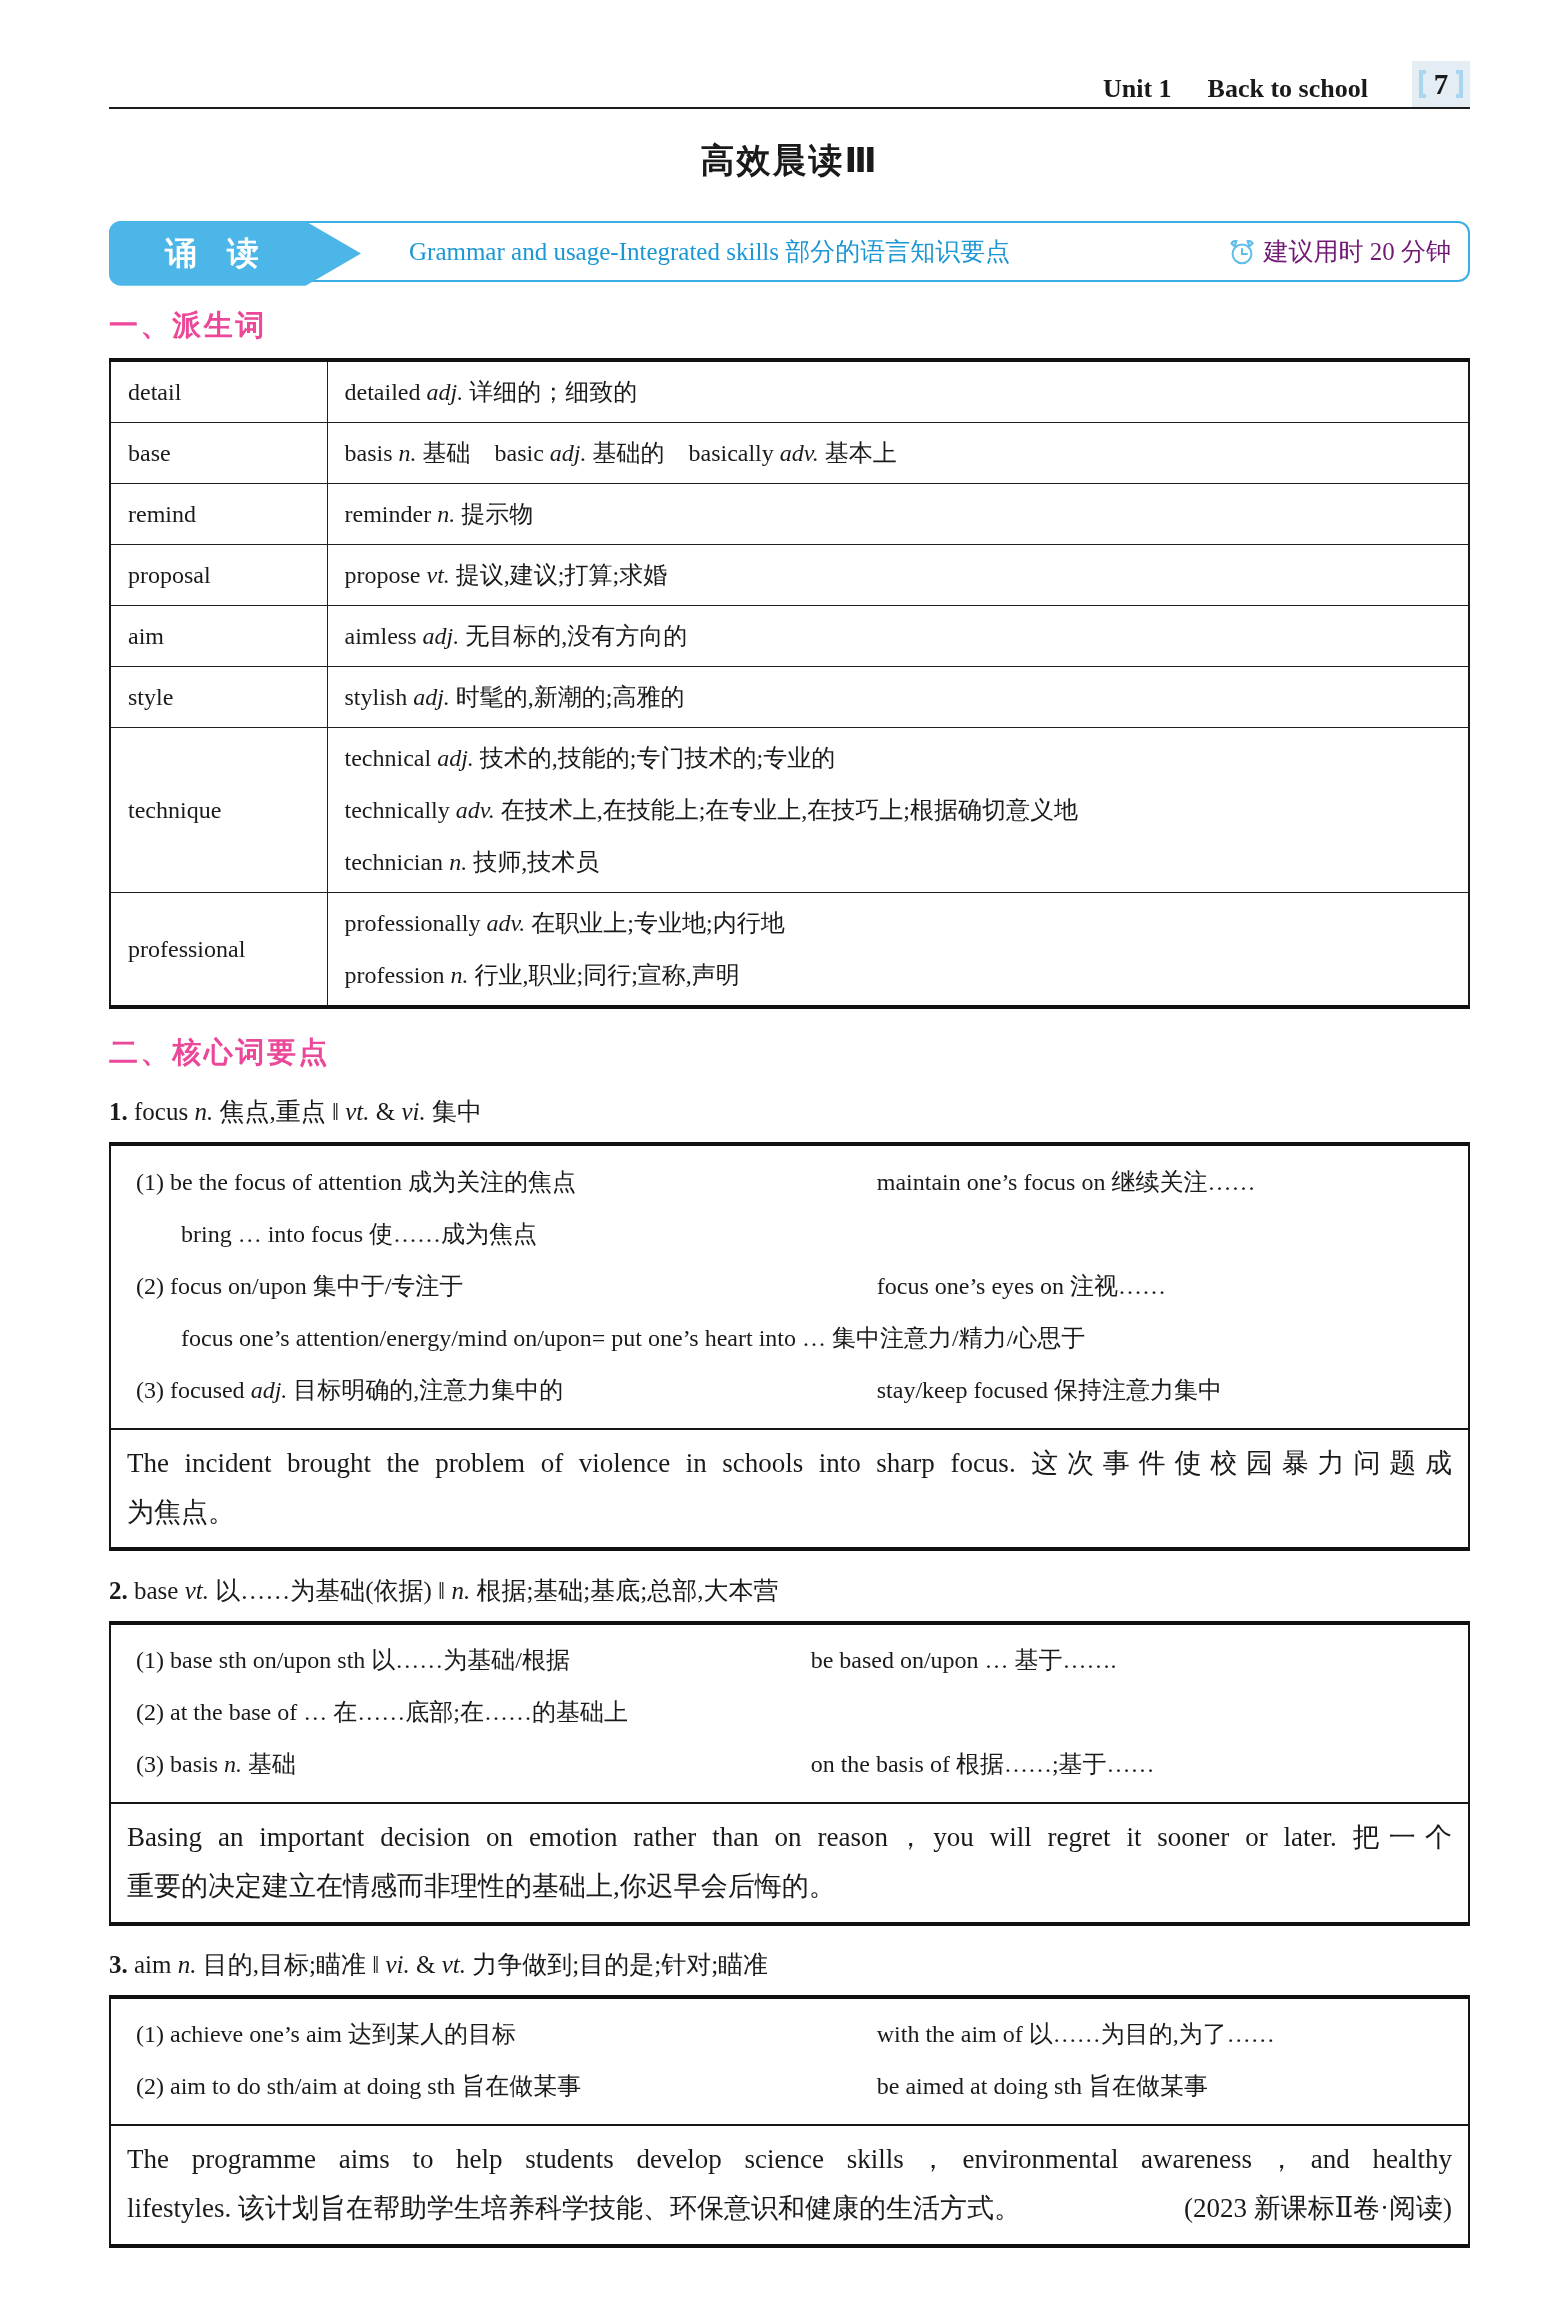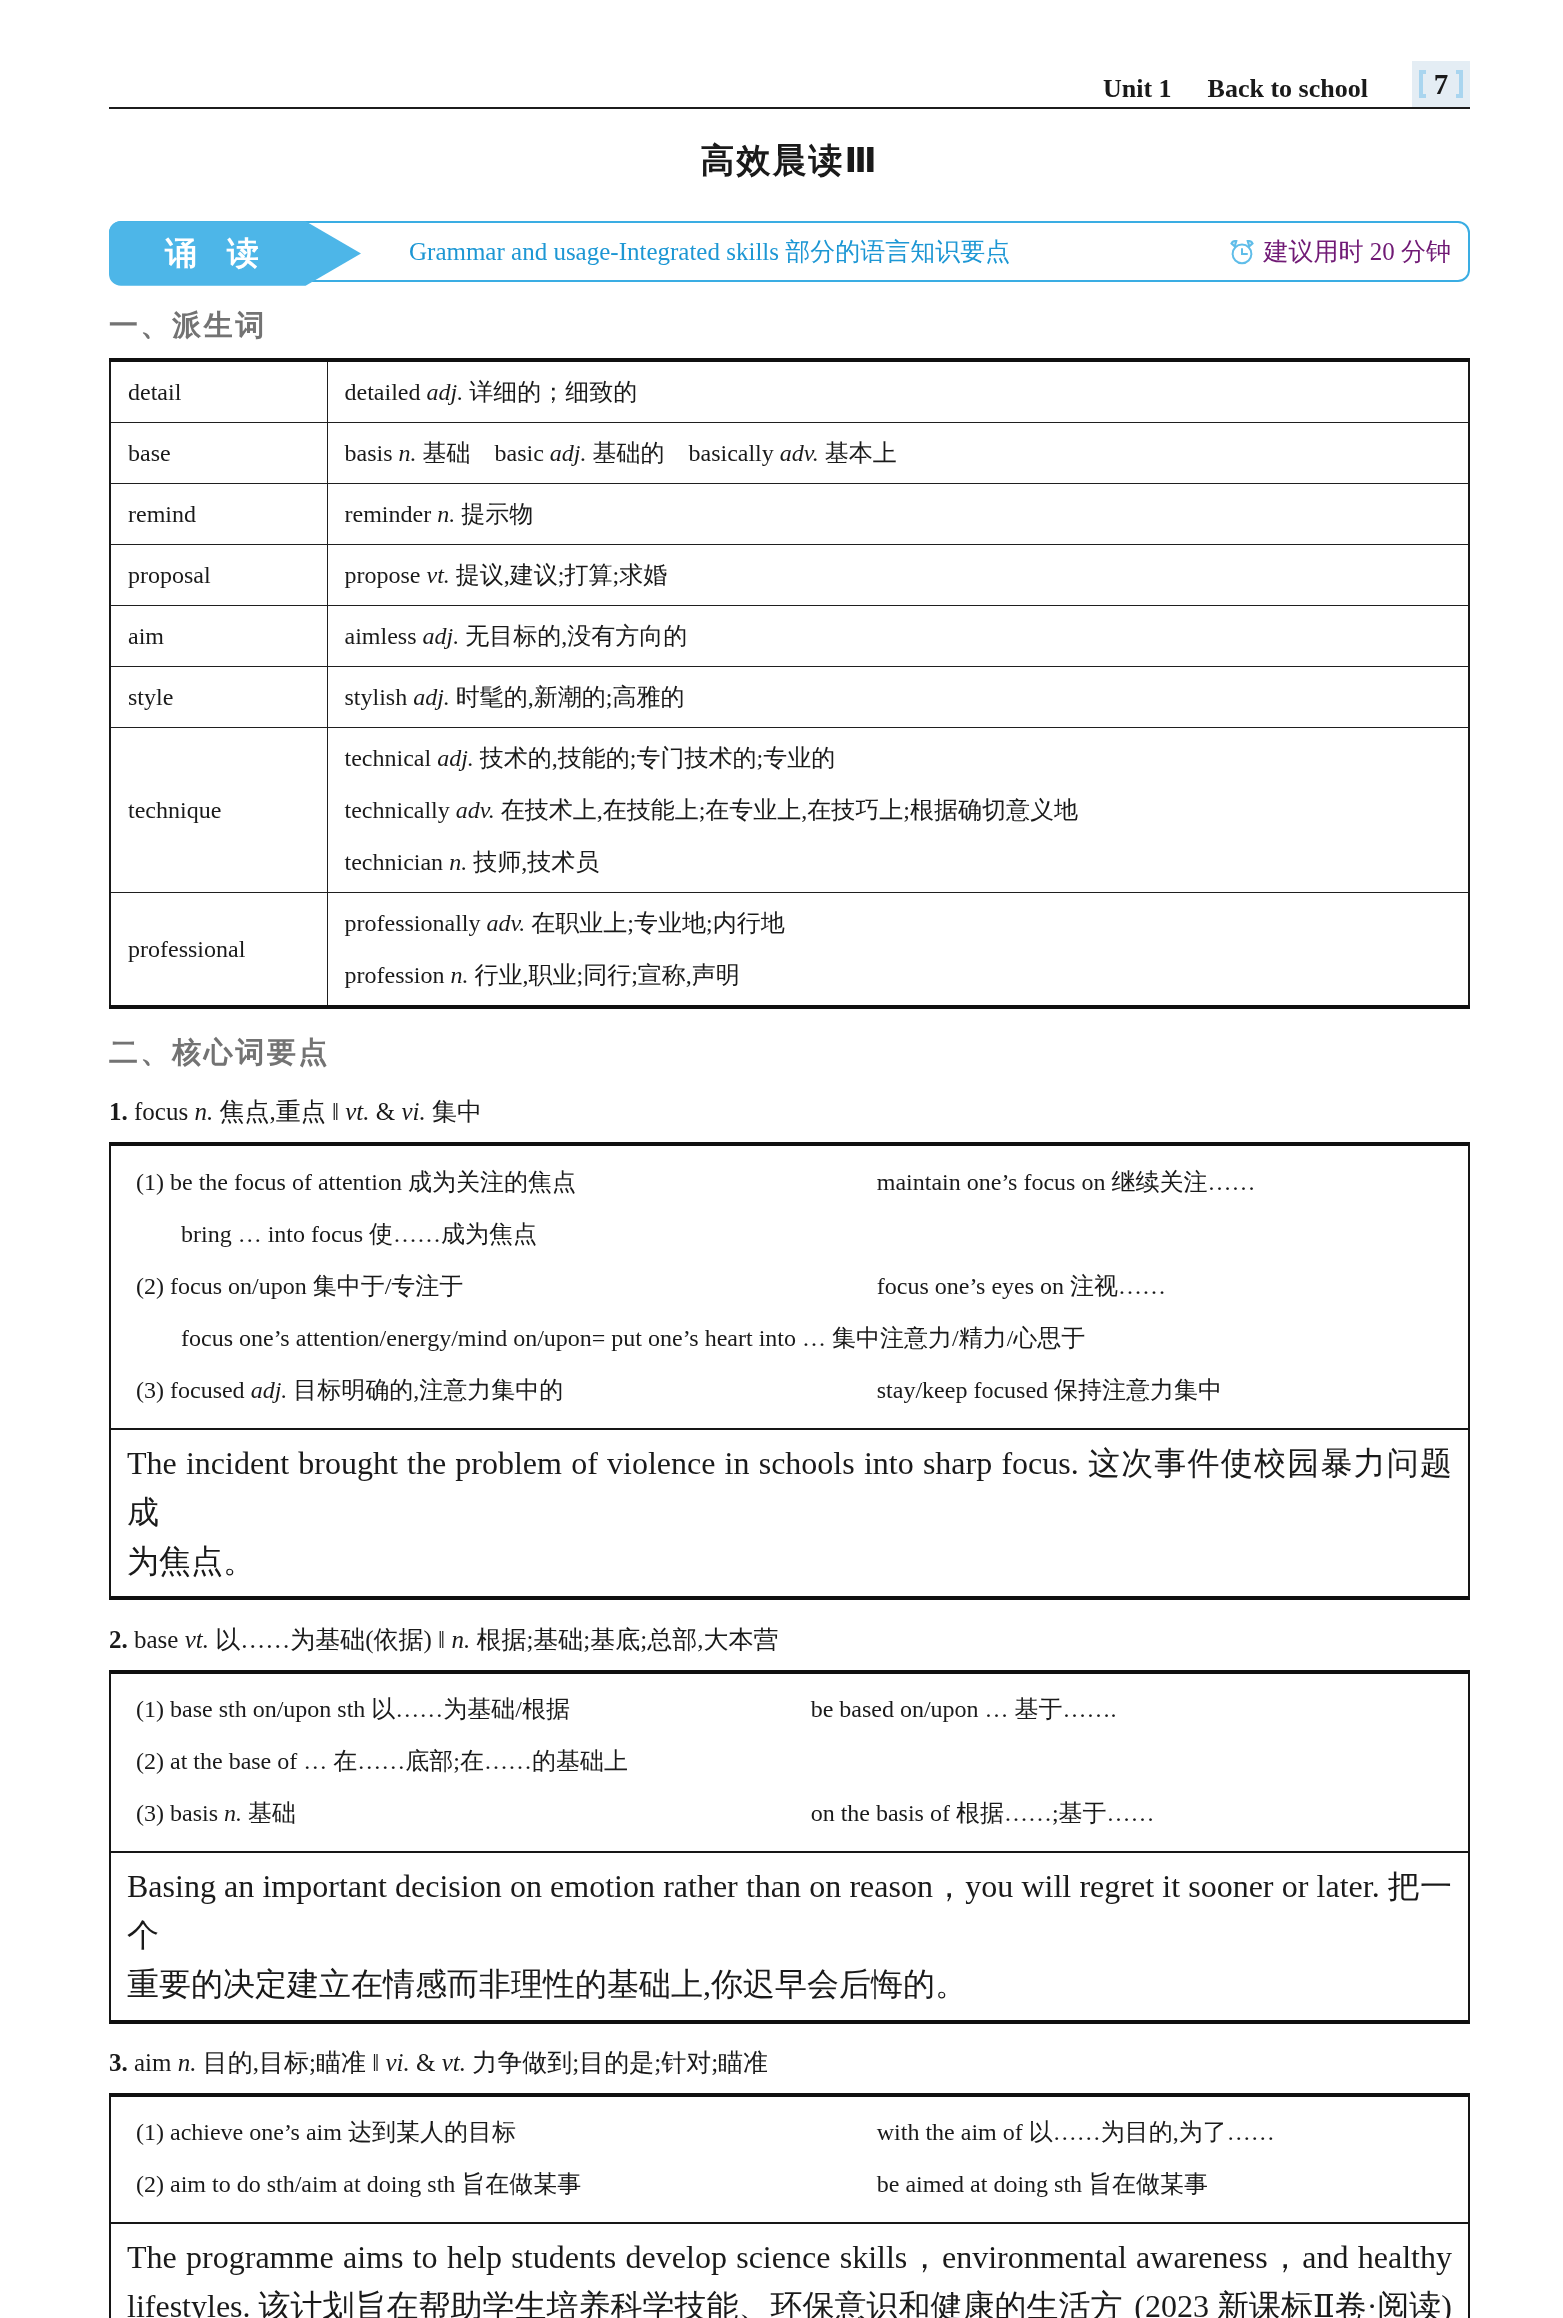--- a/index.html
+++ b/index.html
@@ -40,21 +40,21 @@
     color:#fff;font-size:32px;font-weight:bold;letter-spacing:10.5px;
     font-family:"Liberation Sans","DejaVu Sans",sans-serif;text-indent:10.5px;
   }
   .banner-topic{margin-left:298px;font-size:25px;color:#1d97d4;}
   .banner-time{
     margin-left:auto;margin-right:17px;display:flex;align-items:center;gap:6.6px;
     color:#701a75;font-size:25px;white-space:nowrap;
   }
   
   .sec{
-    margin:24px 0 0;font-size:29px;color:#737373;font-weight:bold;
+    margin:24px 0 0;font-size:29px;color:#ec4899;font-weight:bold;
     font-family:"Liberation Sans","DejaVu Sans",sans-serif;letter-spacing:2.6px;
   }
   
   table.deriv{
     width:100%;border-collapse:collapse;margin-top:12px;
     border:2px solid #1a1a1a;border-top:4px solid #101010;border-bottom:4px solid #101010;
   }
   table.deriv td{
     border:1.3px solid #1f1f1f;padding:4px 17px;font-size:24px;vertical-align:middle;
   }
@@ -67,21 +67,21 @@
   .item-title .num{font-weight:bold;}
   .box{
     margin-top:13px;border:2px solid #161616;border-top:4px solid #101010;
     border-bottom:4px solid #101010;
   }
   .phrases{padding:9.2px 9.2px 12px 25px;font-size:24px;}
   .prow{display:grid;grid-template-columns:56% 1fr;line-height:52px;}
   #items .item:nth-child(2) .prow{grid-template-columns:51% 1fr;}
   .prow.single{display:block;}
   .cell.cont{padding-left:45px;}
-  .example{border-top:2px solid #161616;padding:9.2px 16px 10.5px;font-size:32px;line-height:49px;}
+  .example{border-top:2px solid #161616;padding:9.2px 16px 10.5px;font-size:27px;line-height:49px;}
   .line.just{text-align:justify;text-align-last:justify;}
   .line.flexline{display:flex;}
   .cite{margin-left:auto;white-space:nowrap;}
 </style>
 </head>
 <body>
 
 <div class="page">
 
   <header class="hdr">

